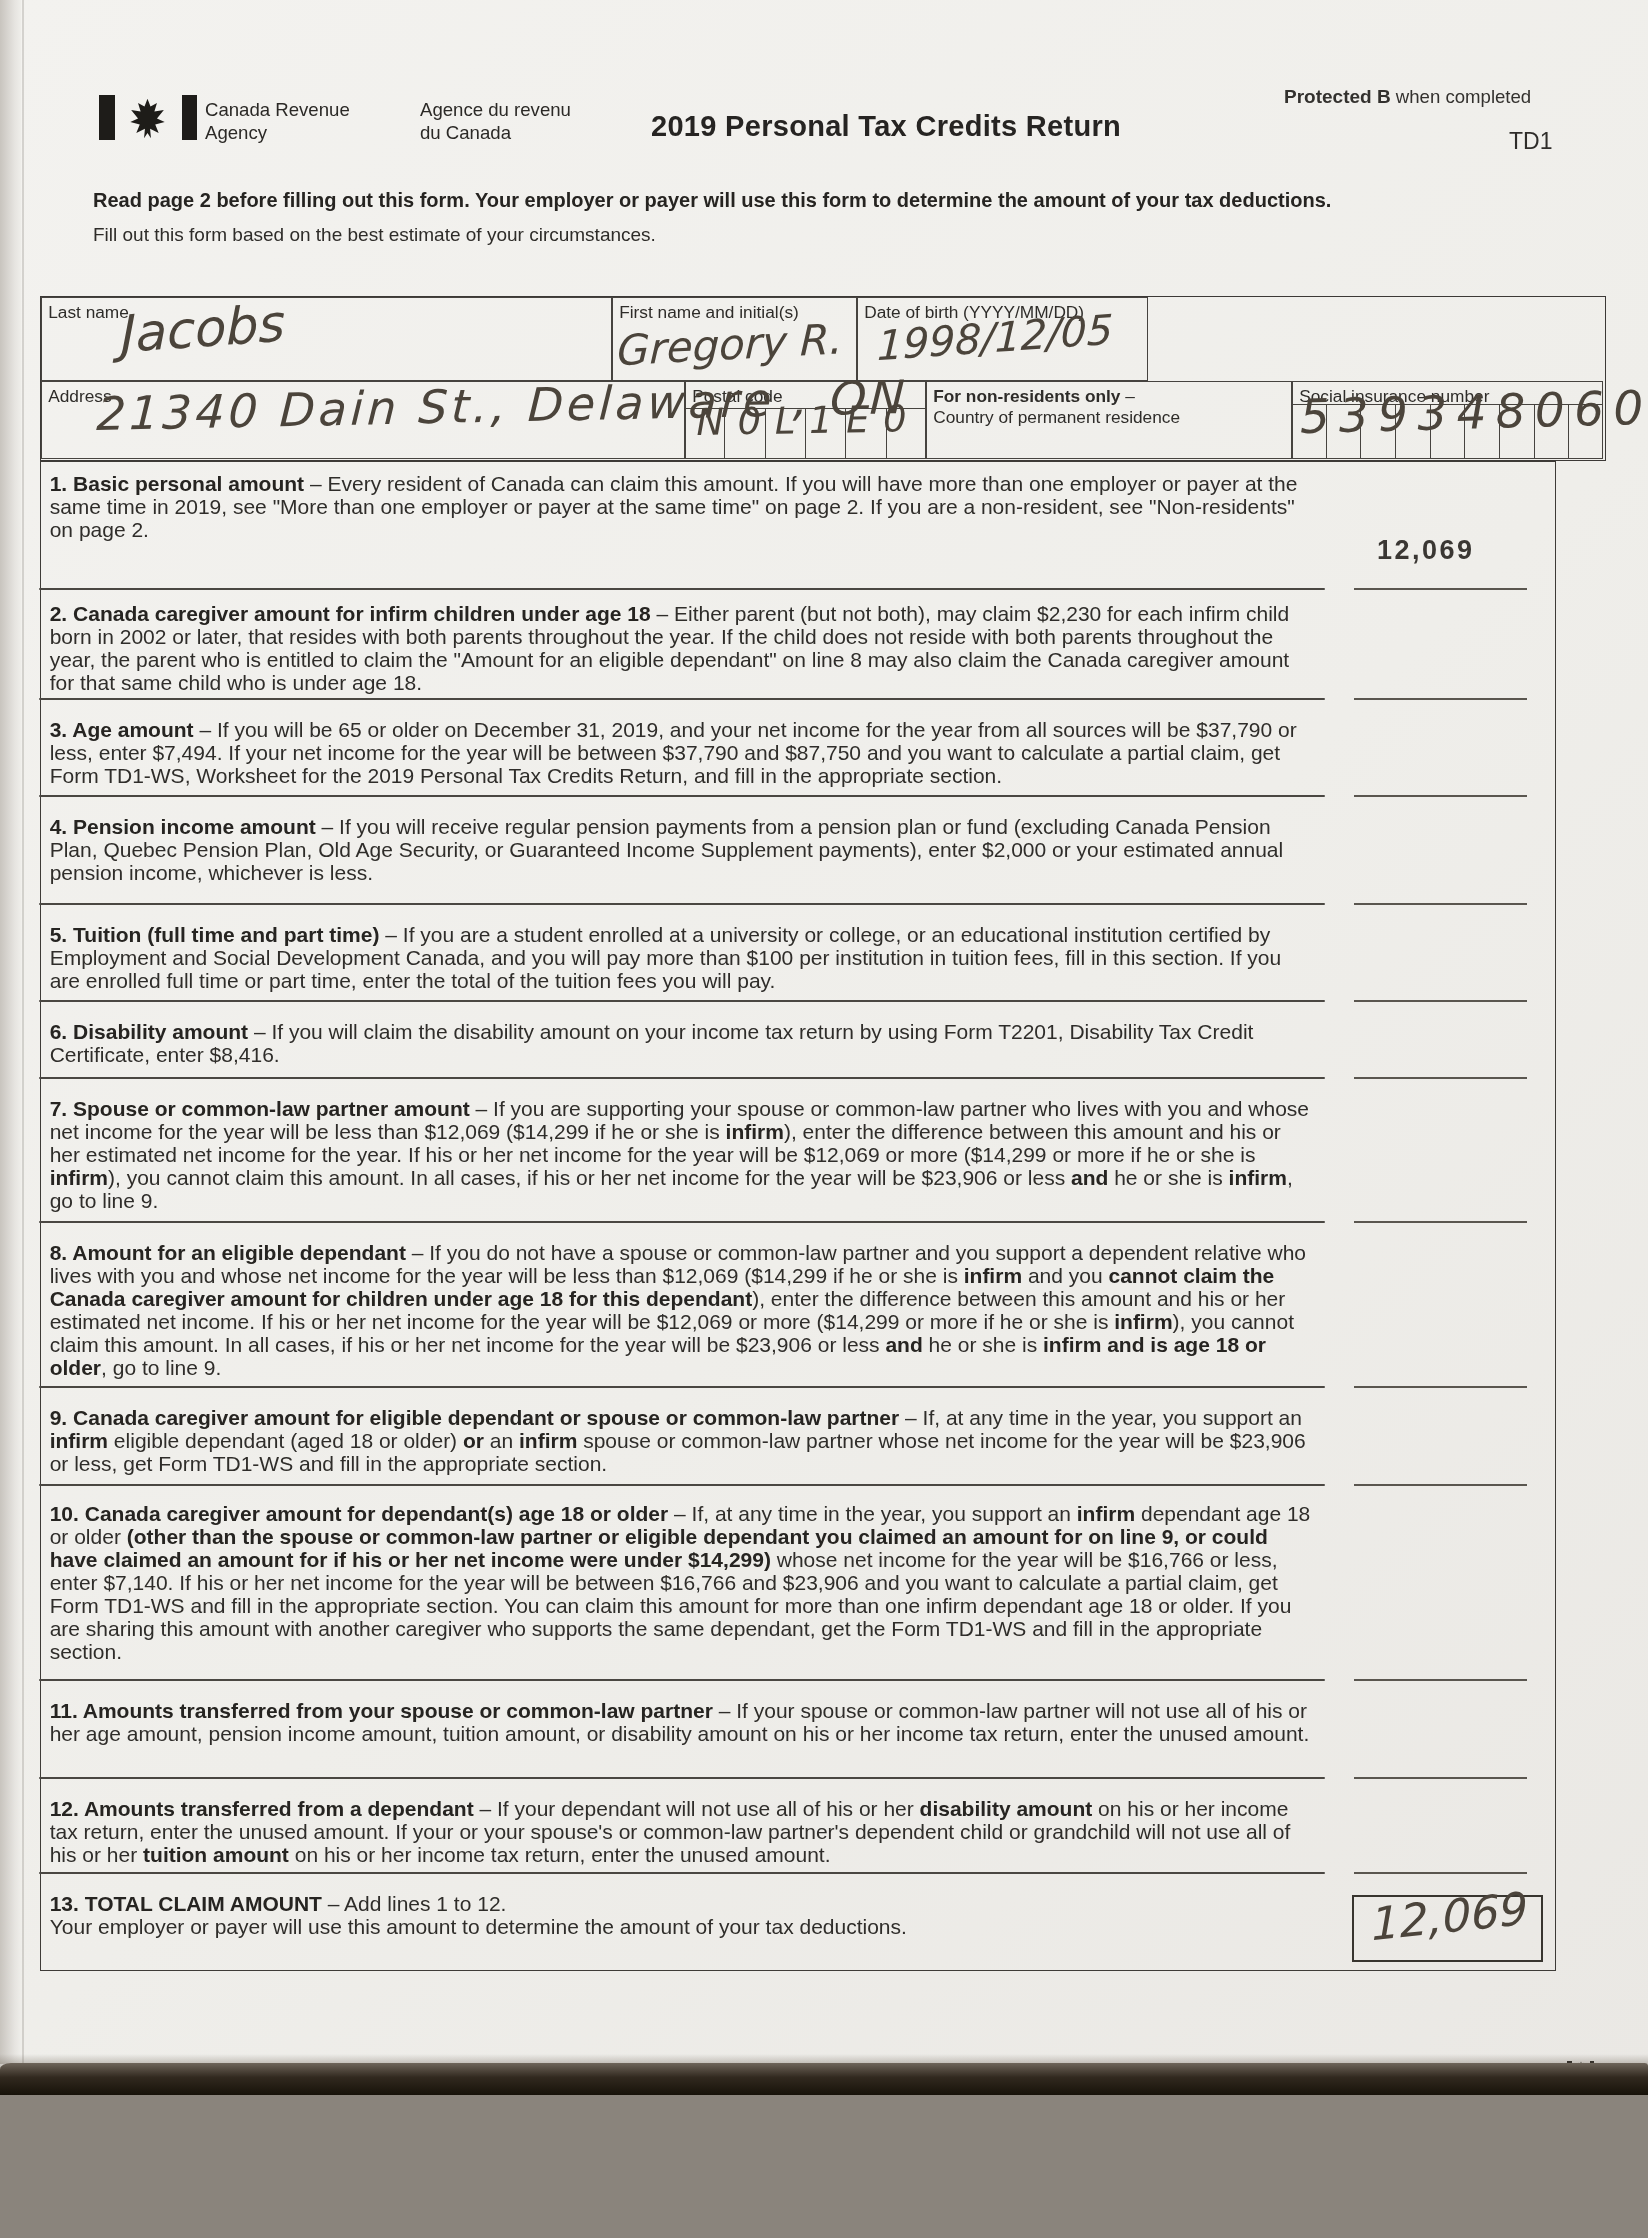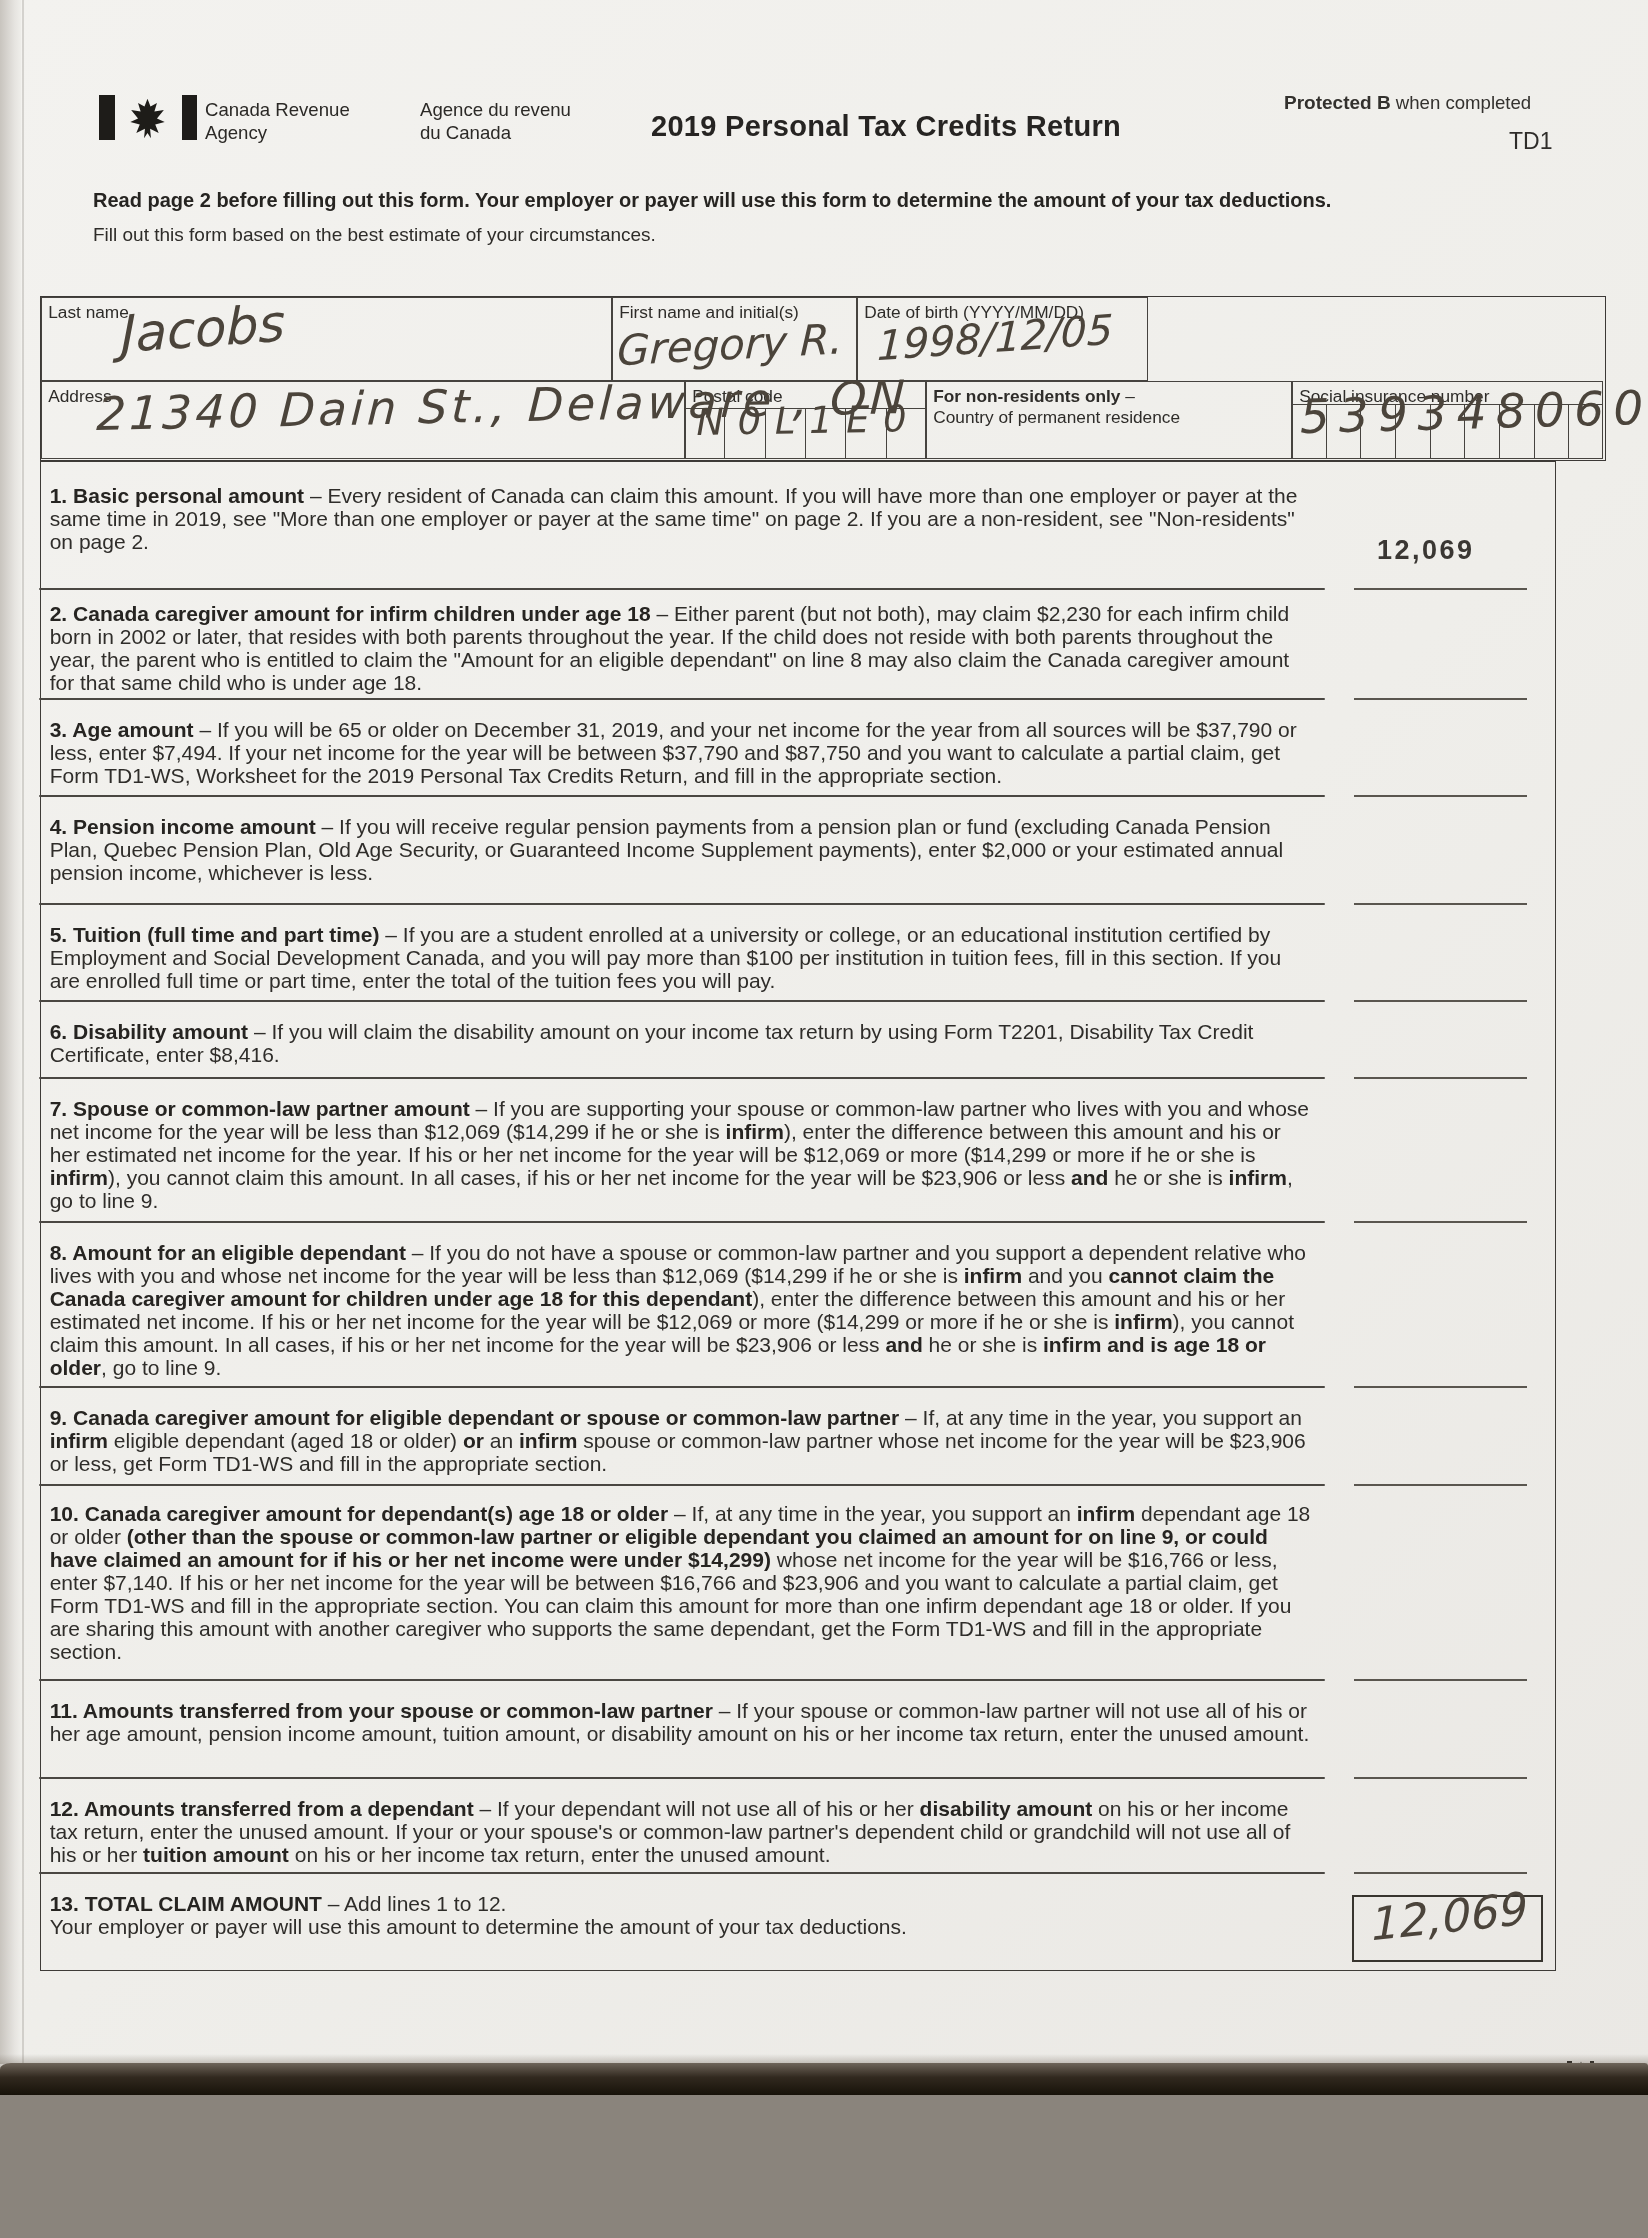--- a/index.html
+++ b/index.html
@@ -16,21 +16,21 @@
         background:linear-gradient(to bottom,rgba(110,100,88,0),rgba(110,100,88,.35));}
 
   
   .flag-logo{position:absolute;left:99px;top:94px;width:98px;height:47px;}
   .flag-logo .bar{position:absolute;top:1.2px;width:15.5px;height:45px;background:#1e1c19;}
   .flag-logo .bar.l{left:0}.flag-logo .bar.r{right:0}
   .flag-logo svg{position:absolute;left:19px;top:2.5px;}
   .agency{position:absolute;top:98px;font-size:18.6px;line-height:23px;color:#2b2926;}
   .agency.en{left:205px}.agency.fr{left:420px}
   .form-title{position:absolute;left:651px;top:110px;font-size:29px;font-weight:bold;color:#262422;letter-spacing:0.3px;}
-  .protected{position:absolute;left:1284px;top:92px;font-size:18.6px;color:#33312e;}
+  .protected{position:absolute;left:1284px;top:86px;font-size:18.6px;color:#33312e;}
   .protected b{font-size:19px;}
   .form-code{position:absolute;left:1509px;top:128px;font-size:23px;color:#2f2d2a;}
 
   .instr1{position:absolute;left:93px;top:189px;font-size:20px;font-weight:bold;color:#262421;}
   .instr2{position:absolute;left:93px;top:224px;font-size:19px;color:#2e2c29;}
 
   
   .idbox{position:absolute;left:40px;top:296px;width:1566px;height:165px;
          border:1.9px solid #3c3936;box-sizing:border-box;}
   .cell{position:absolute;border:1.2px solid #46433f;box-sizing:border-box;}
@@ -57,21 +57,21 @@
   .hw-sin{left:1299px;top:389px;font-size:47px;letter-spacing:9.3px;transform:rotate(-1.5deg);}
 
   
   .claims{position:absolute;left:40px;top:461px;width:1516px;height:1510px;
           border:1.9px solid #3e3b37;box-sizing:border-box;}
   .row{position:relative;width:100%;}
   .r1{height:127px}.r2{height:110px}.r3{height:97px}.r4{height:108px}.r5{height:97px}
   .r6{height:77px}.r7{height:144px}.r8{height:165px}.r9{height:98px}.r10{height:195px}
   .r11{height:98px}.r12{height:95px}.r13{height:101px}
   .rowtext{padding:18.6px 0 0 8.7px;width:1263px;font-size:21px;line-height:23px;color:#2f2d2a;}
-  .r1 .rowtext{padding-top:22px;} .r2 .rowtext{padding-top:13px;} .r10 .rowtext{padding-top:17px;}
+  .r1 .rowtext{padding-top:10px;} .r2 .rowtext{padding-top:13px;} .r10 .rowtext{padding-top:17px;}
   .rowtext b{color:#262421;}
   .sep{position:absolute;left:-1.9px;bottom:-1.2px;width:1286px;height:2.5px;background:#4a4742;border-radius:1.2px;}
   .amt-line{position:absolute;left:1313px;bottom:-0.6px;width:173px;height:1.9px;background:#5a564f;}
   .amt-val{position:absolute;left:1336px;bottom:23.5px;font-size:27px;font-weight:bold;
            letter-spacing:2.5px;color:#3a3733;}
   .total-box{position:absolute;left:1311px;top:22px;width:191px;height:67px;
              border:2.5px solid #38352f;box-sizing:border-box;}
   .hw-total{left:17.3px;top:1.2px;font-size:45px;transform:rotate(-6deg) skewX(-5deg);position:absolute;}
 
   

